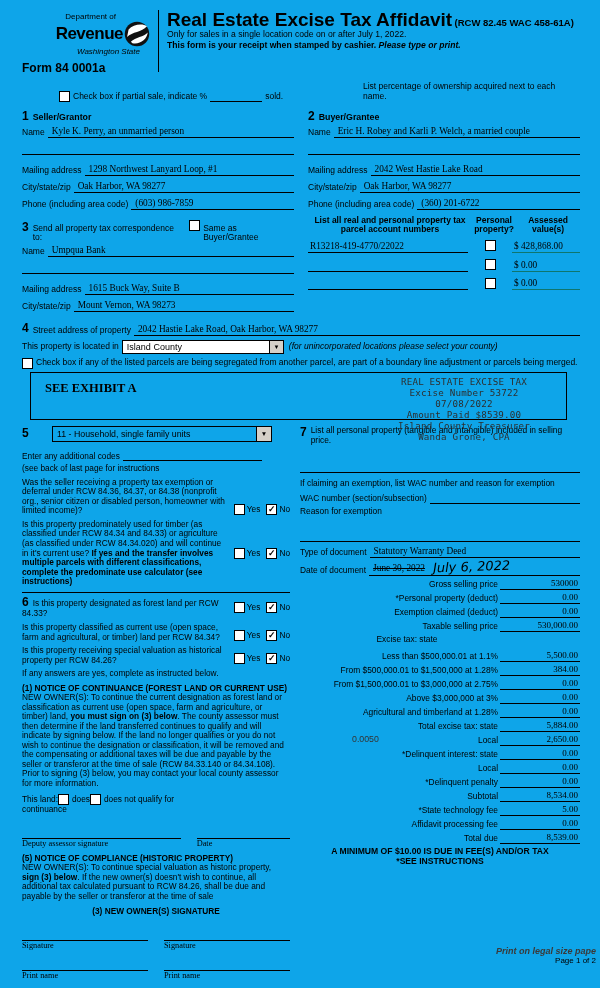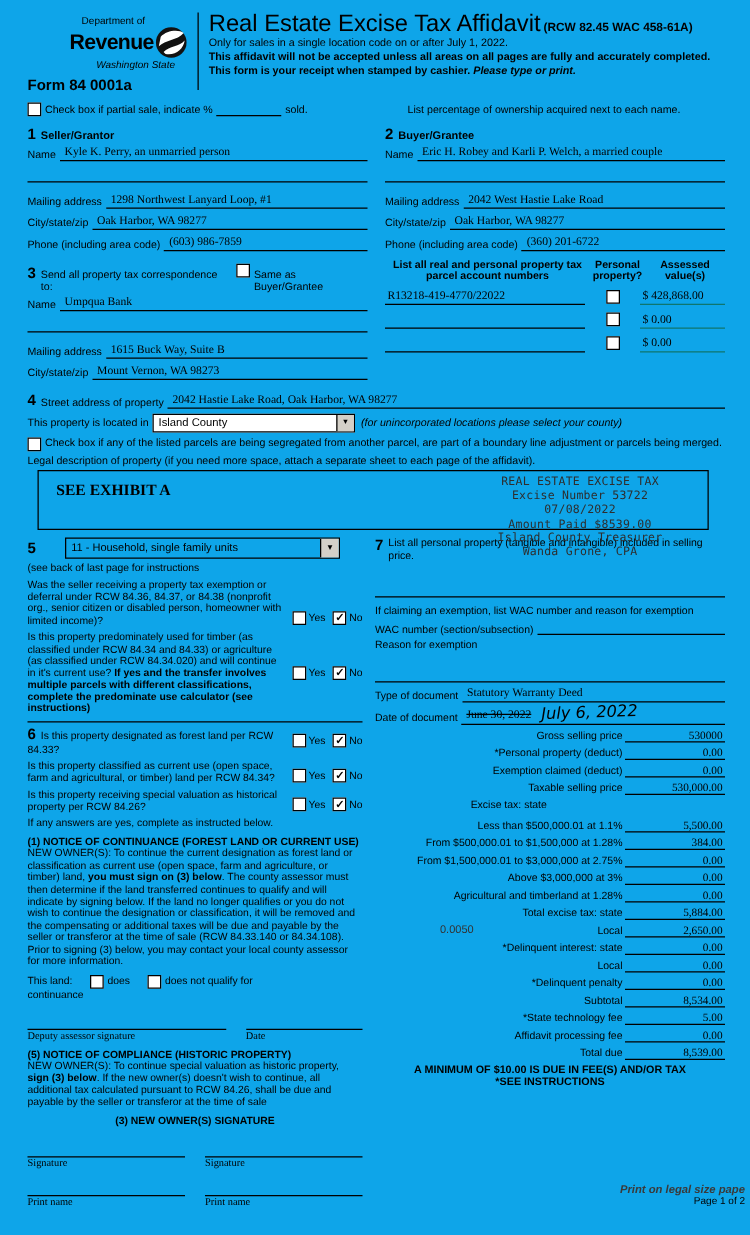--- a/index.html
+++ b/index.html
@@ -20,26 +20,26 @@
   .num{font-weight:bold;font-size:12px;padding-right:4px;}
   
   .hdr{display:flex;padding:8px 20px 0 22px;}
   .logo{width:128px;flex:none;text-align:right;padding-top:4px;}
   .logo .l1{font-size:8px;margin-right:34px;}
   .logo .l2{font-size:17px;font-weight:bold;letter-spacing:-0.5px;display:inline-block;vertical-align:middle;}
   .logo .l3{font-size:8px;font-style:italic;margin-right:10px;}
   .logo .l4{font-size:12px;font-weight:bold;text-align:left;margin-top:6px;}
   .vbar{width:1px;background:#000;height:62px;margin:2px 8px 0 8px;flex:none;}
   .tblock{flex:1;padding-top:2px;}
-  .title{font-size:19px;font-weight:normal;line-height:1;}
+  .title{font-size:19px;font-weight:bold;line-height:1;}
   .tcode{font-size:9.5px;font-weight:bold;}
   .sub{font-size:8.6px;line-height:1.3;}
   
   .partial{display:flex;padding:6px 22px 0 22px;align-items:flex-end;}
-  .partial .left{display:flex;align-items:flex-end;width:290px;flex:none;}
+  .partial .left{display:flex;align-items:flex-end;width:290px;flex:none;margin-left:37px;}
   .sfill{width:52px;border-bottom:1px solid #000;margin:0 3px;height:10px;flex:none;}
   
   .cols2{display:flex;padding:2px 20px 0 22px;}
   .col-l{width:286px;flex:none;padding-right:14px;box-sizing:border-box;}
   .col-r{flex:1;}
   .shead{display:flex;align-items:baseline;margin-top:6px;}
   .shead .t{font-weight:bold;font-size:8.8px;}
   
   .phead{display:flex;font-weight:bold;text-align:center;line-height:1.1;margin-top:4px;}
   .phead .c1{flex:1;} .phead .c2{width:44px;flex:none;} .phead .c3{width:64px;flex:none;}
@@ -61,21 +61,21 @@
   .mid{display:flex;padding:6px 20px 0 22px;}
   .mleft{width:278px;flex:none;padding-right:10px;box-sizing:border-box;font-size:8.3px;}
   .mright{flex:1;font-size:8.4px;}
   .ddbig{display:flex;border:1.5px solid #000;flex:1;max-width:218px;}
   .ddbig .ddv{flex:1;padding:2px 4px;font-size:8.8px;white-space:nowrap;overflow:hidden;}
   .ddbig .dda{width:14px;border-left:1px solid #000;background:#d4d0c8;display:flex;align-items:center;justify-content:center;font-size:6.5px;flex:none;}
   .qrow{display:flex;margin-top:4px;}
   .qtext{flex:1;padding-right:4px;}
   .divider{border-top:1px solid #000;margin:5px 0 3px 0;}
   .ntitle{font-weight:bold;margin-top:5px;}
-  .landrow{display:flex;gap:14px;margin-top:6px;align-items:center;}
+  .landrow{display:flex;margin-top:6px;align-items:center;}
   .dualrow{display:flex;gap:16px;margin-top:12px;font-family:Liberation Serif, serif;}
   .dual{flex:1;}
   .dual .line{border-bottom:1px solid #000;height:11px;position:relative;}
   .c{text-align:center;}
   
   .trow{display:flex;align-items:flex-end;height:14px;position:relative;}
   .tlab{flex:1;text-align:right;white-space:nowrap;padding-right:2px;}
   .tval{width:76px;flex:none;border-bottom:1px solid #000;text-align:right;
         font-family:"Liberation Serif",serif;font-size:9px;padding:0 2px 0 2px;}
   .tpre{position:absolute;left:52px;bottom:2px;color:#333;font-size:8.8px;}
@@ -102,21 +102,20 @@
       <div class="l3">Washington State</div>
       <div class="l4">Form 84 0001a</div>
     </div>
     <div class="vbar"></div>
     <div class="tblock">
       <div>
         <span class="title">Real Estate Excise Tax Affidavit</span>
         <span class="tcode">(RCW 82.45 WAC 458-61A)</span>
       </div>
       <div class="sub">Only for sales in a single location code on or after July 1, 2022.</div>
-      <div class="sub b">This affidavit will not be accepted unless all areas on all pages are fully and accurately completed.</div>
       <div class="sub b"><span>This form is your receipt when stamped by cashier. </span><span class="i">Please type or print.</span></div>
     </div>
   </div>
 
   <div class="partial">
     <div class="left">
       <span class="cb"></span>
       <span style="padding-left:3px;">Check box if partial sale, indicate %</span>
       <span class="sfill"></span>
       <span>sold.</span>
@@ -238,21 +237,20 @@
         <span class="dda">
             <span>▼</span>
           </span>
       </span>
       <span class="i" style="padding-left:5px;">(for unincorporated locations please select your county)</span>
     </div>
     <div style="display:flex;margin-top:4px;align-items:flex-start;">
       <span class="cb" style="margin:0 3px 0 0;"></span>
       <span>Check box if any of the listed parcels are being segregated from another parcel, are part of a boundary line adjustment or parcels being merged.</span>
     </div>
-    <div style="margin-top:3px;">Legal description of property (if you need more space, attach a separate sheet to each page of the affidavit).</div>
   </div>
 
   <div class="lbox">
     <div class="exhibit">SEE EXHIBIT A</div>
     <div class="stamp">
       <div>REAL ESTATE EXCISE TAX</div>
       <div>Excise Number 53722</div>
       <div>07/08/2022</div>
       <div>Amount Paid $8539.00</div>
       <div>Island County Treasurer</div>
@@ -265,20 +263,24 @@
     <div class="mleft">
       <div style="display:flex;align-items:center;">
         <span class="num" style="width:26px;">5</span>
         <span class="ddbig">
           <span class="ddv">11 - Household, single family units</span>
           <span class="dda">
               <span>▼</span>
             </span>
         </span>
       </div>
+      <div class="row" style="margin-top:7px;max-width:240px;">
+          <span class="lab">Enter any additional codes</span>
+          <span class="fill"></span>
+        </div>
       <div style="margin-top:3px;">(see back of last page for instructions</div>
 
       <div class="qrow">
         <span class="qtext">Was the seller receiving a property tax exemption or deferral under RCW 84.36, 84.37, or 84.38 (nonprofit org., senior citizen or disabled person, homeowner with limited income)?</span>
         <span class="yn" style="align-self:flex-end;margin-bottom:1px;">
           <span class="cb"></span>
             <span class="ynl">Yes</span>
           <span class="cb">
               <b class="mk">✓</b>
             </span>

